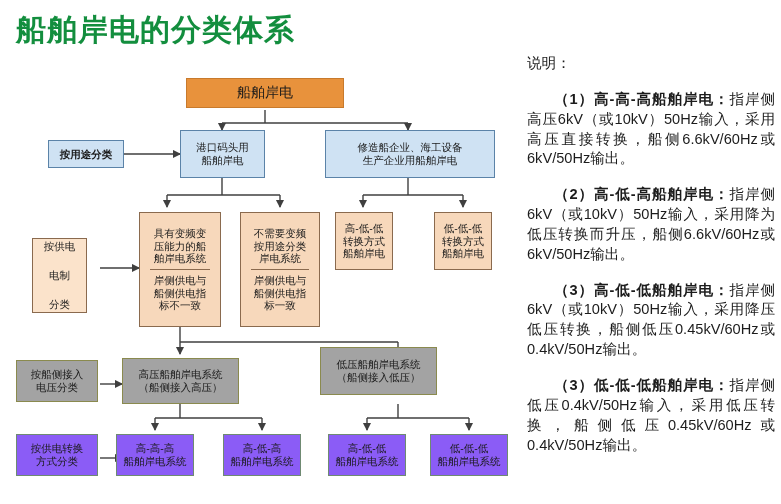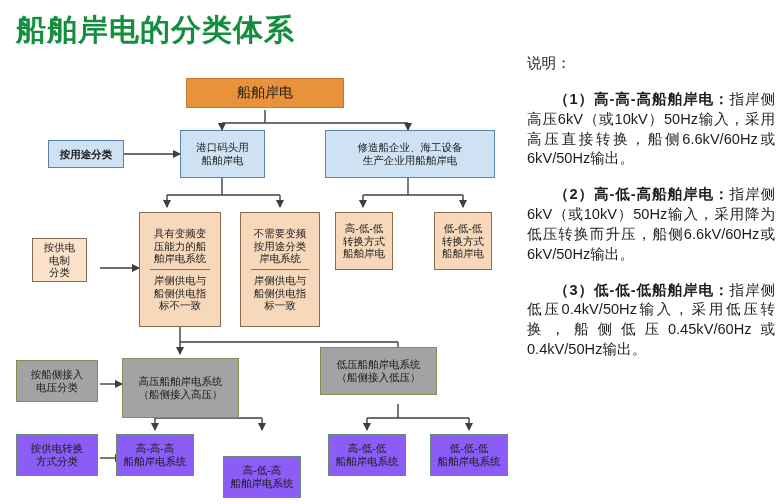--- a/index.html
+++ b/index.html
@@ -143,21 +143,21 @@
     <div class="node blue" style="left:180px;top:130px;width:85px;height:48px;">
       <span class="ln">港口码头用</span>
       <span class="ln">船舶岸电</span>
     </div>
 
     <div class="node blue" style="left:325px;top:130px;width:170px;height:48px;">
       <span class="ln">修造船企业、海工设备</span>
       <span class="ln">生产企业用船舶岸电</span>
     </div>
 
-    <div class="node beige-lbl" style="left:32px;top:238px;width:55px;height:44px;">
+    <div class="node beige-lbl" style="left:32px;top:238px;width:55px;height:75px;justify-content:space-between;">
       <span class="ln">按供电</span>
       <span class="ln">电制</span>
       <span class="ln">分类</span>
     </div>
 
     <div class="node beige split" style="left:139px;top:212px;width:82px;height:115px;">
       <div class="cell top">
         <span class="ln">具有变频变</span>
         <span class="ln">压能力的船</span>
         <span class="ln">舶岸电系统</span>
@@ -192,41 +192,41 @@
       <span class="ln">低-低-低</span>
       <span class="ln">转换方式</span>
       <span class="ln">船舶岸电</span>
     </div>
 
     <div class="node yellow" style="left:16px;top:360px;width:82px;height:42px;">
       <span class="ln">按船侧接入</span>
       <span class="ln">电压分类</span>
     </div>
 
-    <div class="node yellow" style="left:122px;top:358px;width:117px;height:60px;">
+    <div class="node yellow" style="left:122px;top:358px;width:117px;height:46px;">
       <span class="ln">高压船舶岸电系统</span>
       <span class="ln">（船侧接入高压）</span>
     </div>
 
     <div class="node yellow" style="left:320px;top:347px;width:117px;height:48px;">
       <span class="ln">低压船舶岸电系统</span>
       <span class="ln">（船侧接入低压）</span>
     </div>
 
     <div class="node green" style="left:16px;top:434px;width:82px;height:42px;">
       <span class="ln">按供电转换</span>
       <span class="ln">方式分类</span>
     </div>
 
     <div class="node green" style="left:116px;top:434px;width:78px;height:42px;">
       <span class="ln">高-高-高</span>
       <span class="ln">船舶岸电系统</span>
     </div>
 
-    <div class="node green" style="left:223px;top:456px;width:78px;height:42px;">
+    <div class="node green" style="left:223px;top:434px;width:78px;height:42px;">
       <span class="ln">高-低-高</span>
       <span class="ln">船舶岸电系统</span>
     </div>
 
     <div class="node green" style="left:328px;top:434px;width:78px;height:42px;">
       <span class="ln">高-低-低</span>
       <span class="ln">船舶岸电系统</span>
     </div>
 
     <div class="node green" style="left:430px;top:434px;width:78px;height:42px;">
@@ -236,18 +236,19 @@
 
   </div>
 
   <div id="panel">
     <p class="hdr">说明：</p>
 
     <p><span class="indent"></span><span class="lead">（1）高-高-高船舶岸电：</span><span>指岸侧高压6kV（或10kV）50Hz输入，采用高压直接转换，船侧6.6kV/60Hz或6kV/50Hz输出。</span></p>
 
     <p><span class="indent"></span><span class="lead">（2）高-低-高船舶岸电：</span><span>指岸侧6kV（或10kV）50Hz输入，采用降为低压转换而升压，船侧6.6kV/60Hz或6kV/50Hz输出。</span></p>
 
+    <p><span class="indent"></span><span class="lead">（3）高-低-低船舶岸电：</span><span>指岸侧6kV（或10kV）50Hz输入，采用降压低压转换，船侧低压0.45kV/60Hz或0.4kV/50Hz输出。</span></p>
 
     <p><span class="indent"></span><span class="lead">（3）低-低-低船舶岸电：</span><span>指岸侧低压0.4kV/50Hz输入，采用低压转换，船侧低压0.45kV/60Hz或0.4kV/50Hz输出。</span></p>
 
   </div>
 
 </div>
 
 </body></html>

